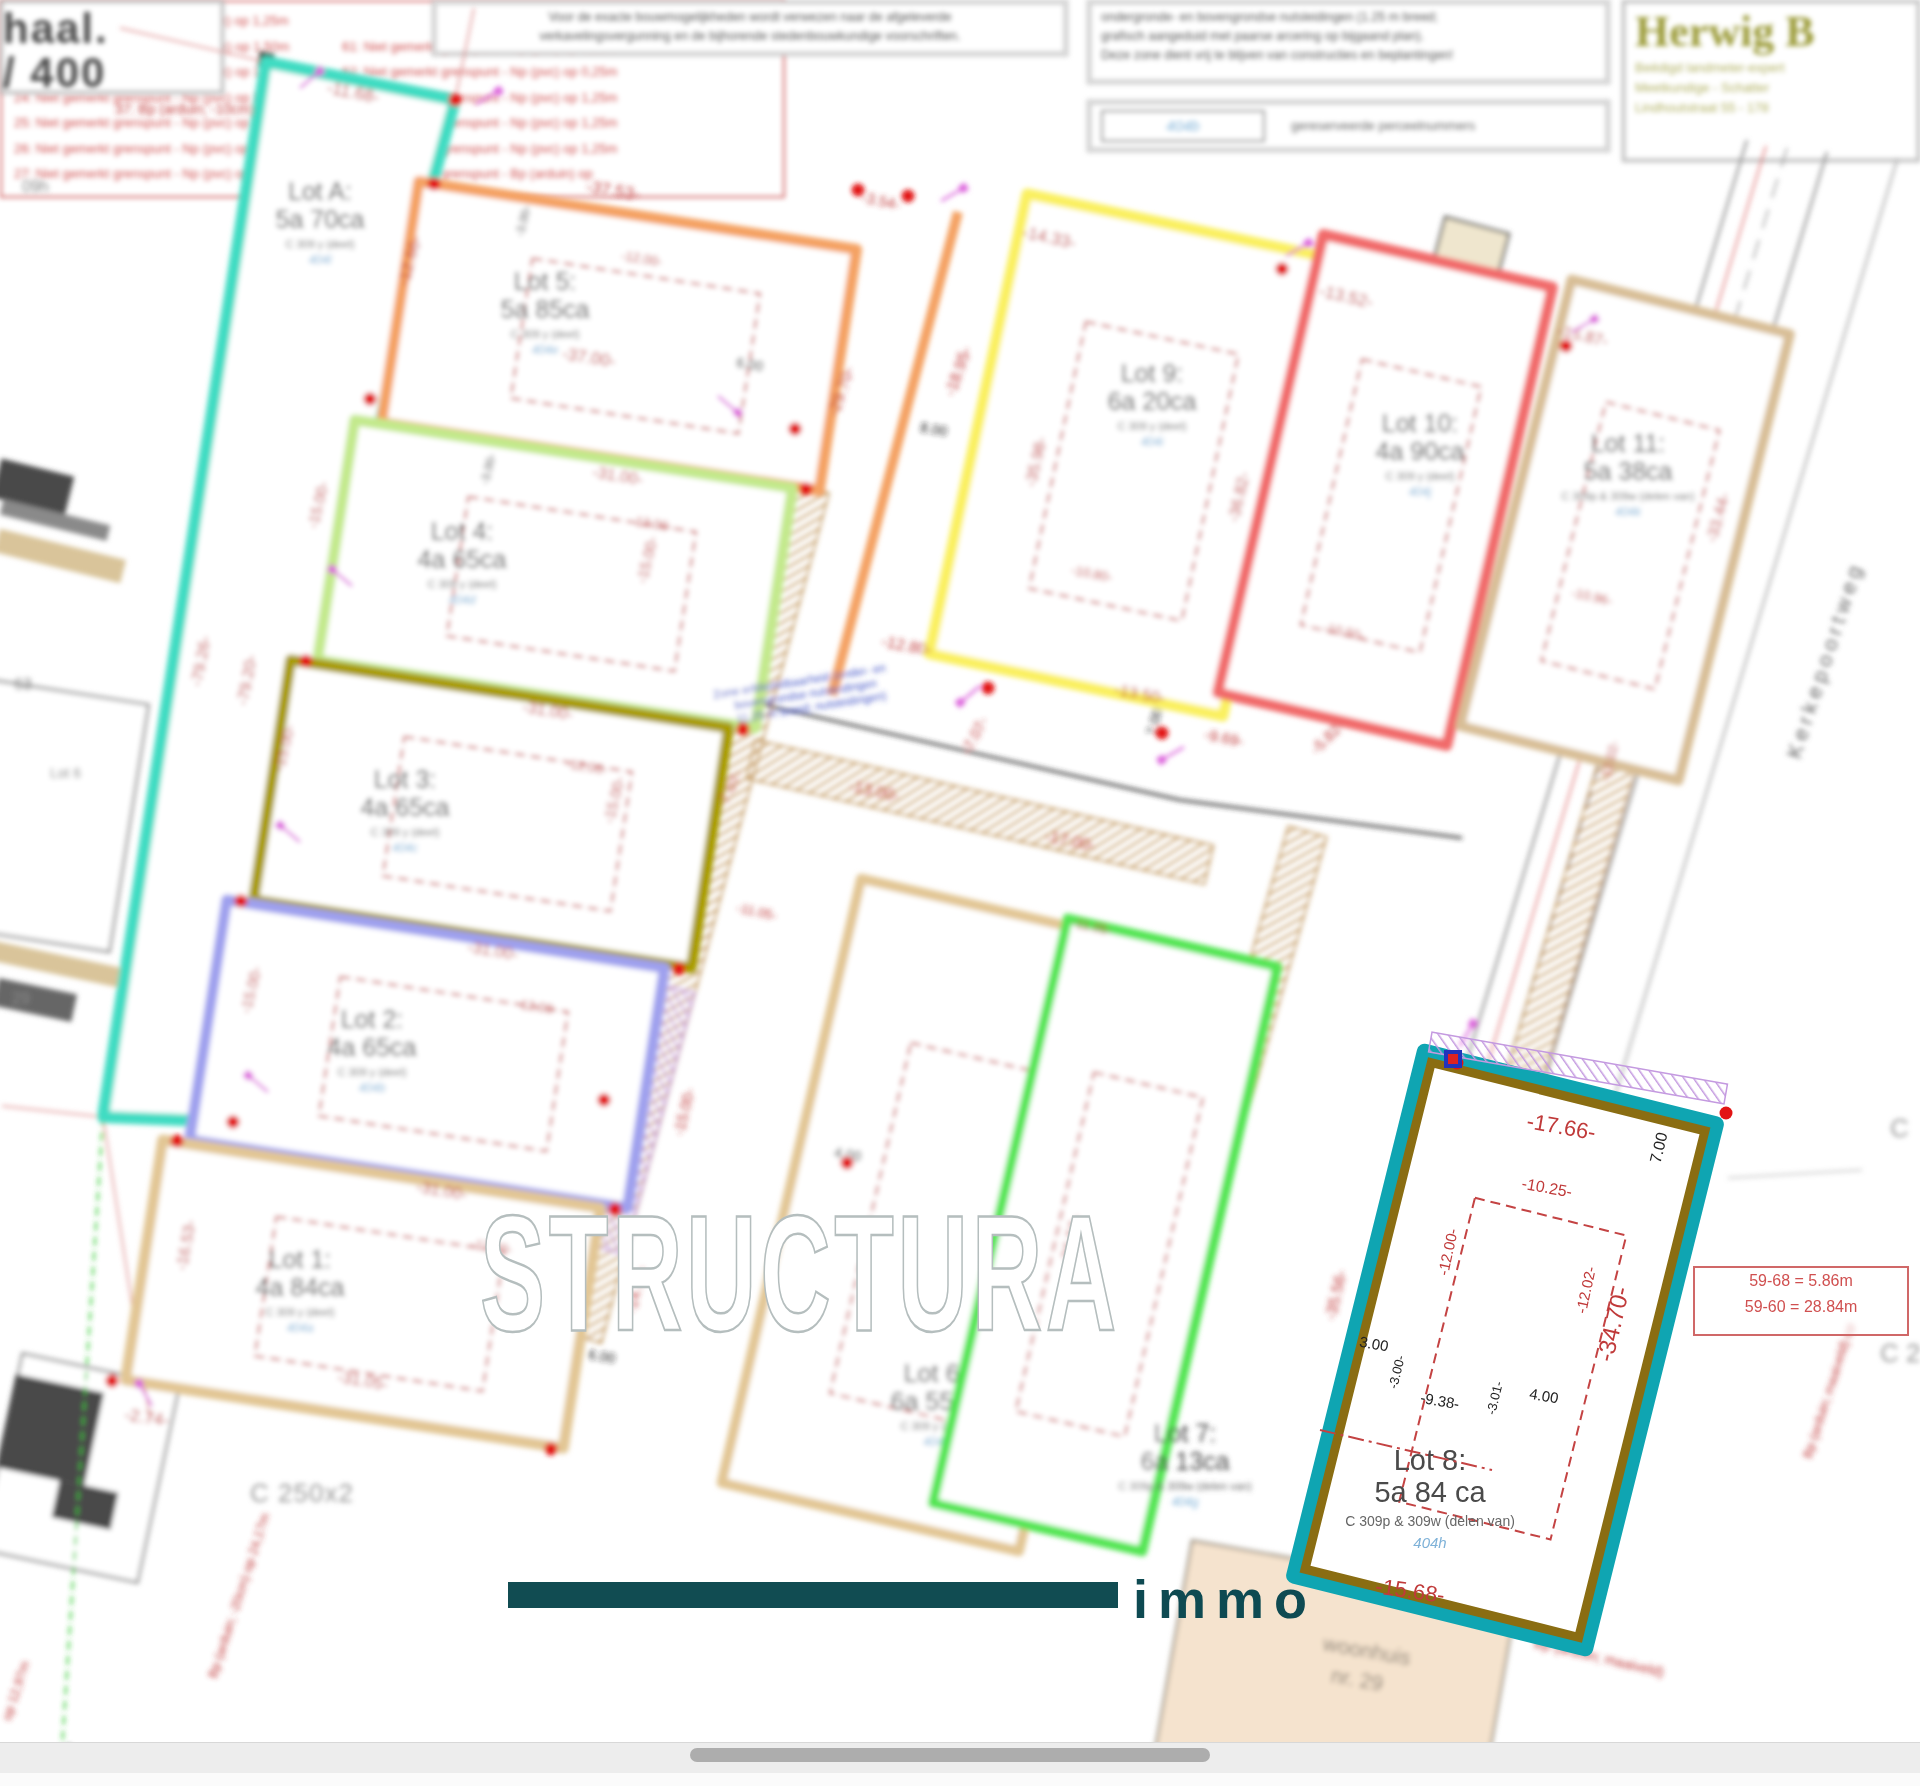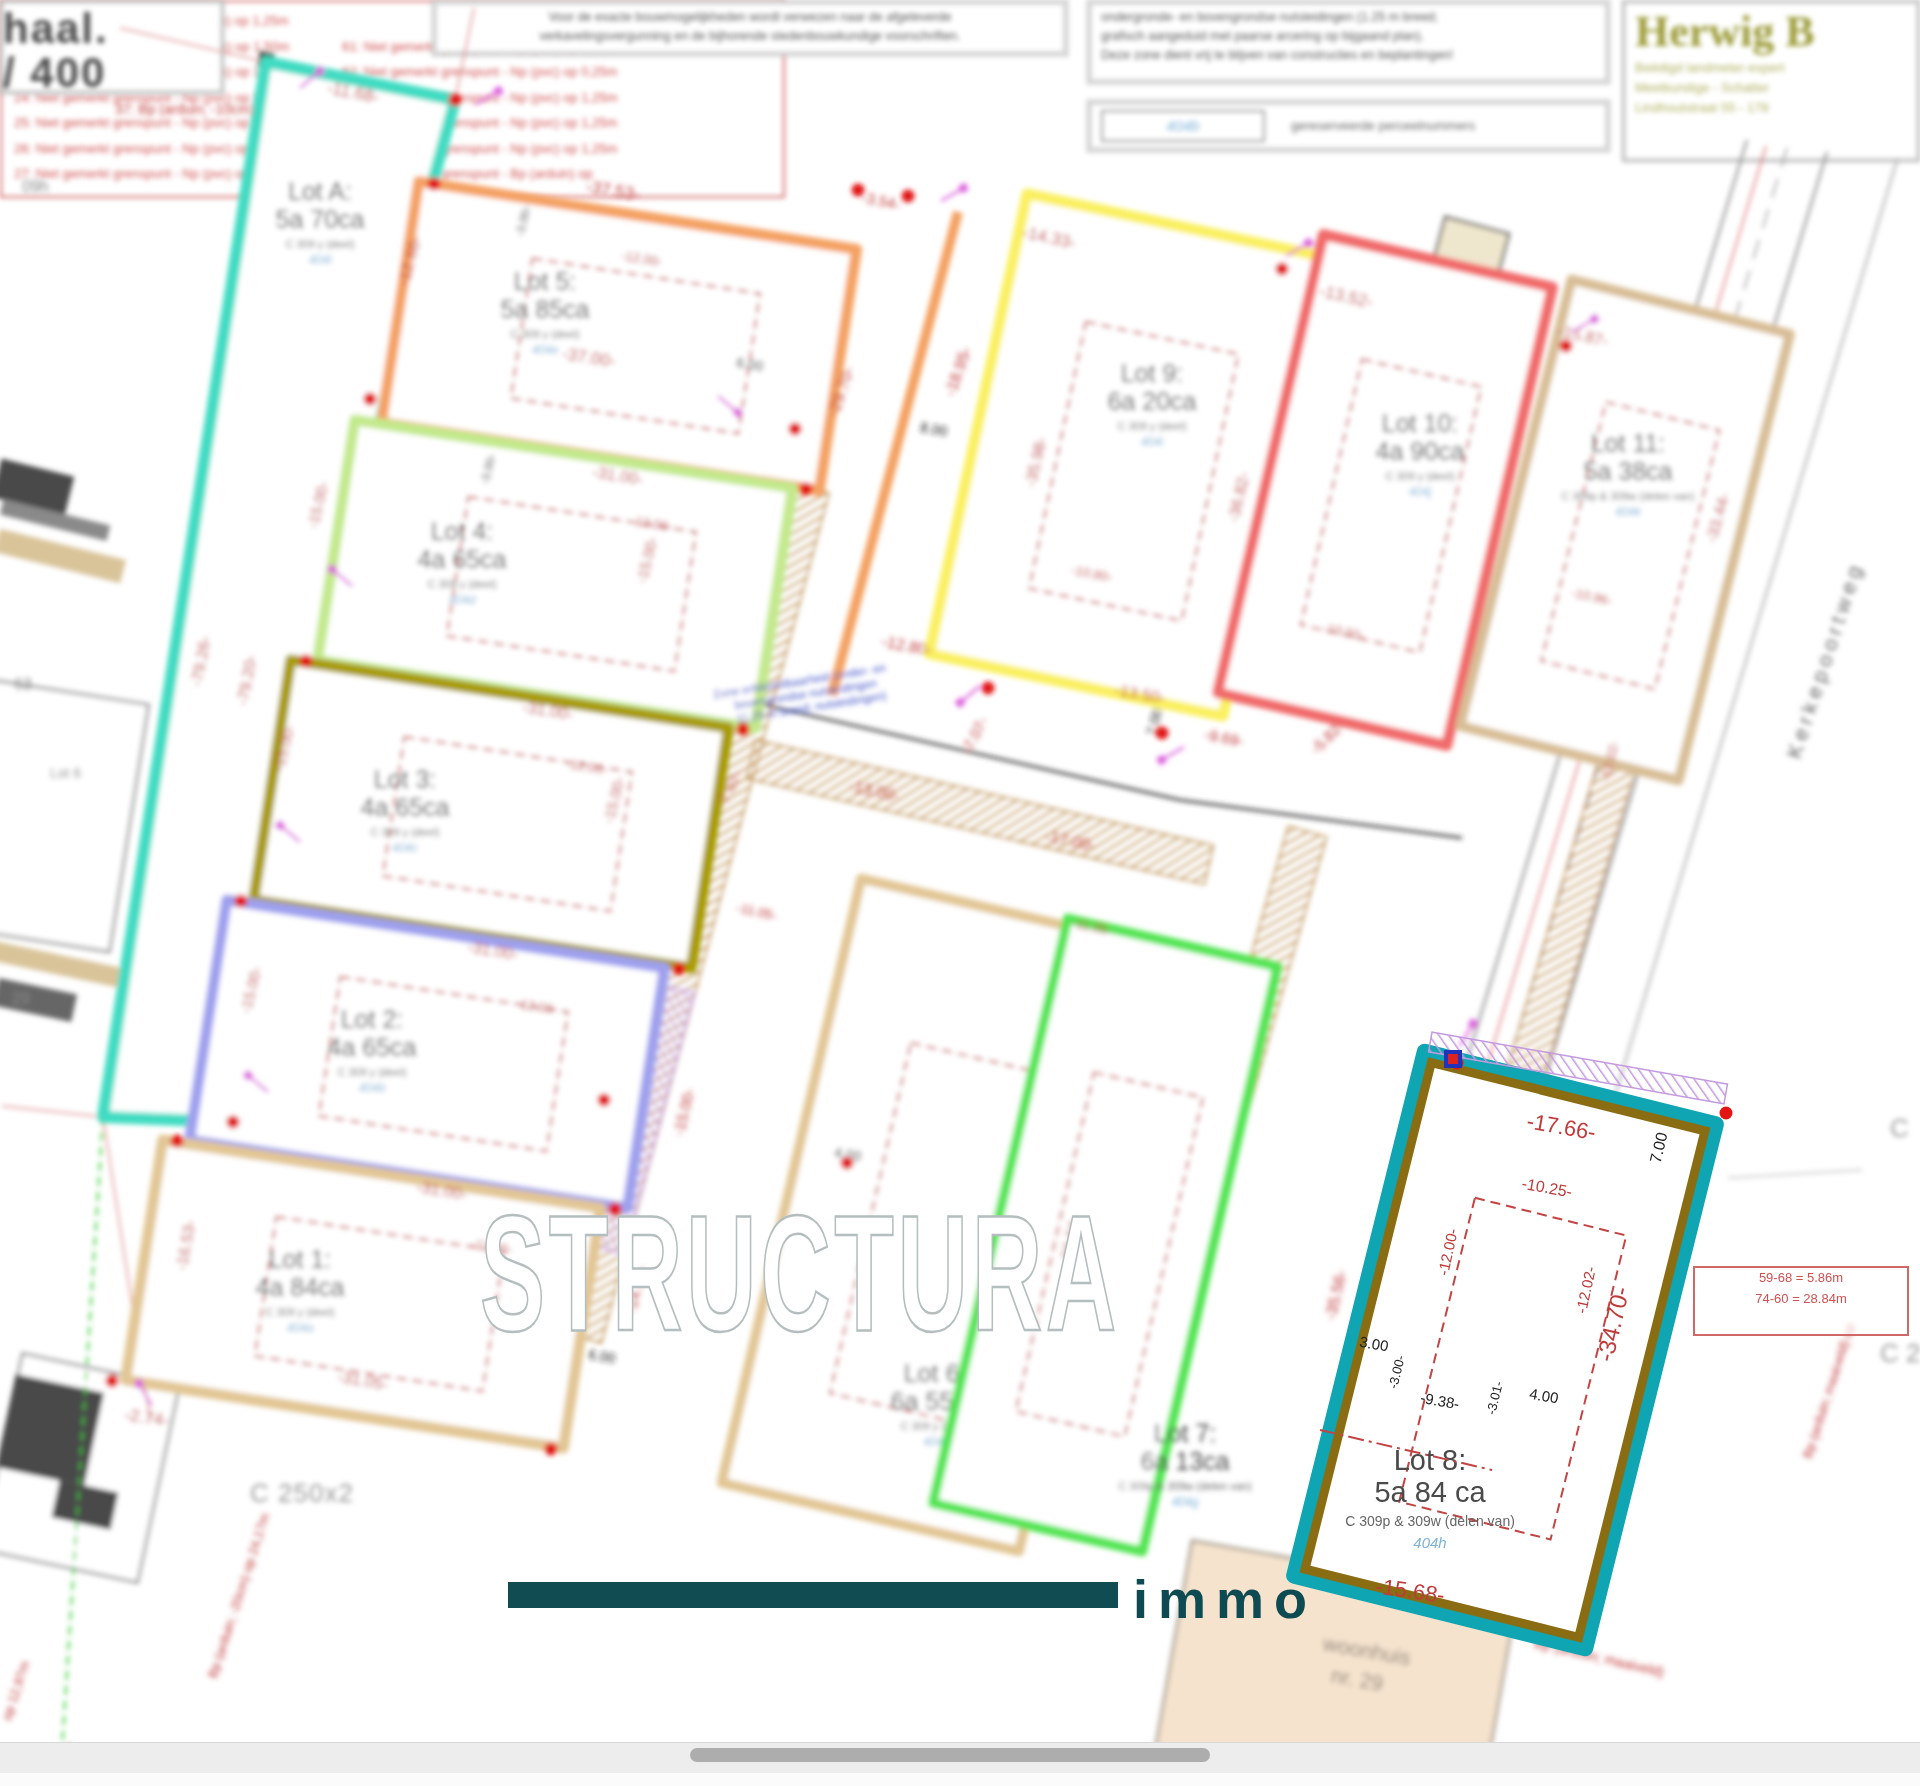--- a/index.html
+++ b/index.html
@@ -19,21 +19,21 @@
   #resBox .restext{color:#666;font-size:13px;}
   #herwig{left:1622px;top:0;width:298px;height:162px;border-width:3px;overflow:hidden;}
   #herwig .htitle{font-family:"Liberation Serif",serif;font-weight:bold;font-size:44px;color:#9c9c3a;
         white-space:nowrap;line-height:1.15;}
   #herwig .hline{color:#b0b060;font-size:13px;white-space:nowrap;line-height:1.55;}
   #legendBox{left:193px;top:1572px;width:757px;height:178px;border:2px solid #d06060;background:#fff;
         padding:8px 12px;color:#d05050;font-size:13px;line-height:25.5px;white-space:nowrap;}
   #lcol1{position:absolute;left:12px;top:6px;}
   #lcol2{position:absolute;left:340px;top:31.5px;}
   #measBox{position:absolute;left:1693px;top:1266px;width:212px;height:66px;z-index:3;
-        border:2px solid #d06868;color:#d05050;font-size:13px;text-align:center;line-height:1.6;
+        border:2px solid #d06868;color:#d05050;font-size:16px;text-align:center;line-height:1.6;
         background:rgba(255,255,255,.65);}
   #bottomBar{position:absolute;left:0;top:1742px;width:1920px;height:44px;z-index:4;background:#ededed;
         border-top:1px solid #d8d8d8;}
   #bottomBar .white{position:absolute;left:0;top:30px;width:1920px;height:14px;background:#fbfbfb;}
   #scrollThumb{position:absolute;left:690px;top:5px;width:520px;height:14px;border-radius:7px;background:#adadad;}
   svg text{font-family:"Liberation Sans",sans-serif;}
 </style>
 </head>
 <body>
 
@@ -82,21 +82,21 @@
         <div>62: Niet gemerkt grenspunt - Np (pvc) op 0,25m</div>
         <div>66: Niet gemerkt grenspunt - Np (pvc) op 1,25m</div>
         <div>67: Niet gemerkt grenspunt - Np (pvc) op 1,25m</div>
         <div>68: Niet gemerkt grenspunt - Np (pvc) op 1,25m</div>
         <div>59: Niet gemerkt grenspunt - Bp (arduin) op</div>
       </div>
   </div>
 
   <div id="measBox">
     <div>59-68 = 5.86m</div>
-    <div>74-60 = 28.84m</div>
+    <div>59-60 = 28.84m</div>
   </div>
 
   <svg id="plan" width="1920" height="1786" viewBox="0 0 1920 1786">
     <defs>
       <filter id="fb" x="-2%" y="-2%" width="104%" height="104%">
           <feGaussianBlur stdDeviation="2.4"></feGaussianBlur>
         </filter>
       <pattern id="hT" width="9" height="9" patternUnits="userSpaceOnUse" patternTransform="rotate(45)">
         <line x1="0" y1="0" x2="0" y2="9" stroke="#b98a4a" stroke-width="3.5"></line>
       </pattern>

